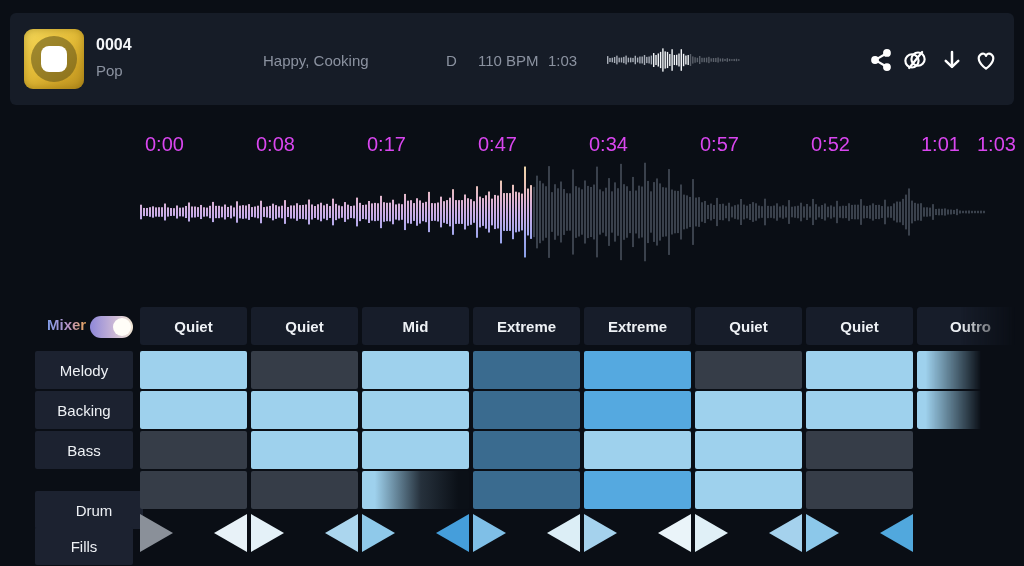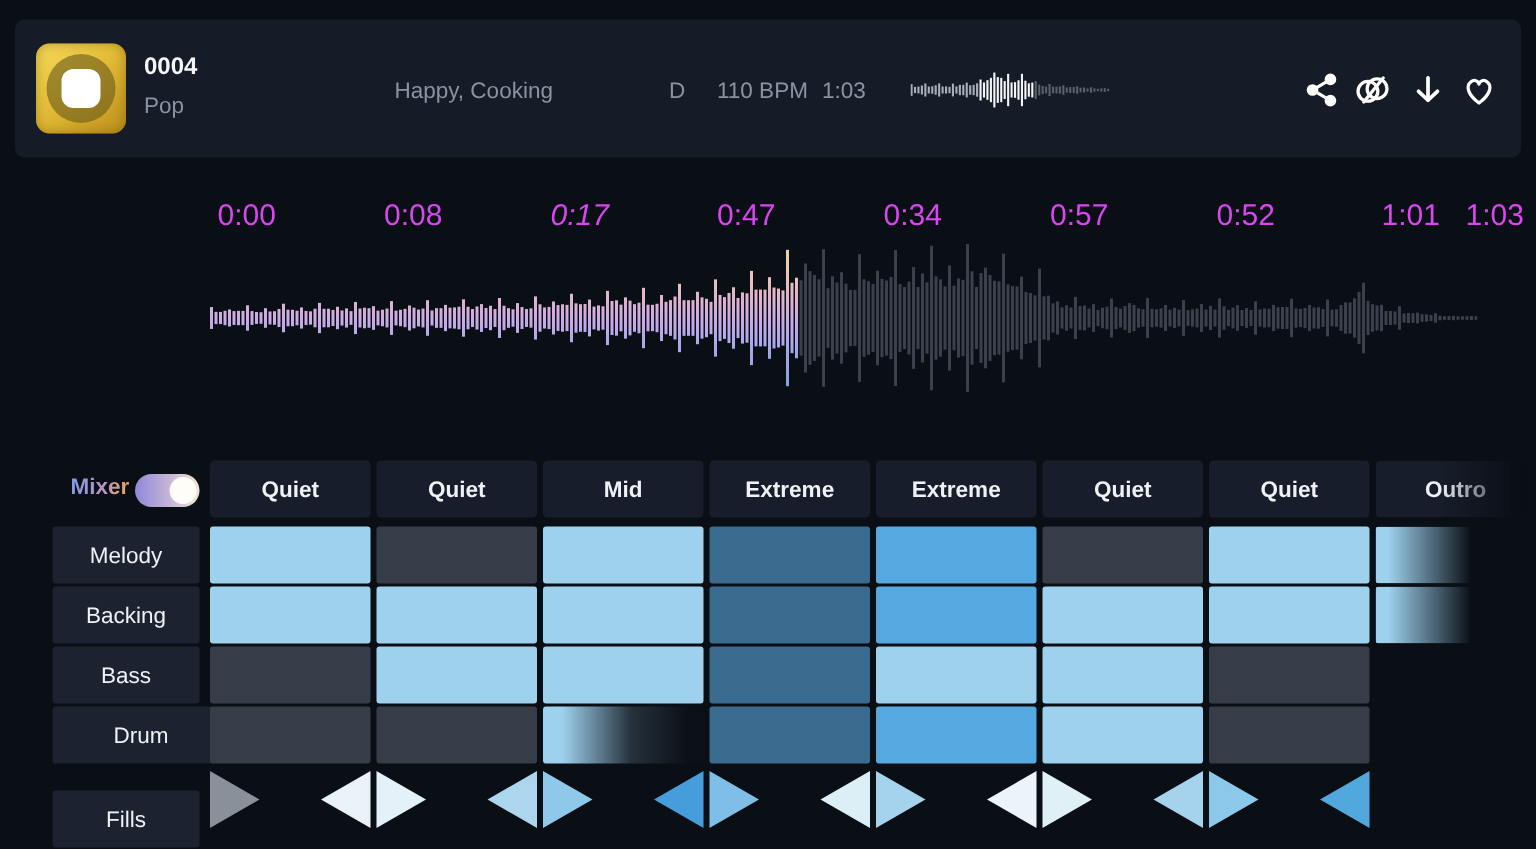--- a/index.html
+++ b/index.html
@@ -155,21 +155,21 @@
   <div class="abs icon-btn" style="left:963px;">
     <svg width="26" height="26" viewBox="0 0 24 24">
       <path d="M12 20 C 5 14.8, 3.8 9.6, 6.9 7.1 C 9.2 5.2, 11.4 6.4, 12 8.3 C 12.6 6.4, 14.8 5.2, 17.1 7.1 C 20.2 9.6, 19 14.8, 12 20 Z" stroke="#fff" stroke-width="2" fill="none" stroke-linejoin="round"></path>
     </svg>
   </div>
 </div>
 
 <div id="timeline">
     <div class="abs tl" style="left: 145px;">0:00</div>
     <div class="abs tl" style="left: 256px;">0:08</div>
-    <div class="abs tl" style="left: 367px; font-style: italic;">0:17</div>
+    <div class="abs tl" style="left: 367px;">0:17</div>
     <div class="abs tl" style="left: 478px;">0:47</div>
     <div class="abs tl" style="left: 589px;">0:34</div>
     <div class="abs tl" style="left: 700px;">0:57</div>
     <div class="abs tl" style="left: 811px;">0:52</div>
     <div class="abs tl" style="left: 921px;">1:01</div>
     <div class="abs tl" style="left: 977px;">1:03</div>
   </div>
 
 <svg class="abs" id="main-wave" style="left:140px;top:157px;" width="845" height="110" viewBox="0 0 845 110">
   <defs>
@@ -501,21 +501,21 @@
     <div class="abs cell" style="left: 806px; top: 391px; background: rgb(158, 209, 237);"></div>
     <div class="abs cell fade-cell" style="left: 917px; top: 391px; background: rgb(158, 209, 237);"></div>
     <div class="abs row-label" style="top: 431px;">Bass</div>
     <div class="abs cell" style="left: 140px; top: 431px; background: rgb(54, 61, 72);"></div>
     <div class="abs cell" style="left: 251px; top: 431px; background: rgb(158, 209, 237);"></div>
     <div class="abs cell" style="left: 362px; top: 431px; background: rgb(158, 209, 237);"></div>
     <div class="abs cell" style="left: 473px; top: 431px; background: rgb(58, 107, 143);"></div>
     <div class="abs cell" style="left: 584px; top: 431px; background: rgb(158, 209, 237);"></div>
     <div class="abs cell" style="left: 695px; top: 431px; background: rgb(158, 209, 237);"></div>
     <div class="abs cell" style="left: 806px; top: 431px; background: rgb(54, 61, 72);"></div>
-    <div class="abs row-label" style="top: 471px; padding-left: 10px;">Drum</div>
+    <div class="abs row-label" style="top: 491px; padding-left: 10px;">Drum</div>
     <div class="abs cell" style="left: 140px; top: 471px; background: rgb(54, 61, 72);"></div>
     <div class="abs cell" style="left: 251px; top: 471px; background: rgb(54, 61, 72);"></div>
     <div class="abs cell" style="left: 362px; top: 471px; background: linear-gradient(90deg, rgb(158, 209, 237) 0%, rgb(158, 209, 237) 12%, rgb(38, 49, 60) 55%, rgb(11, 16, 23) 90%);"></div>
     <div class="abs cell" style="left: 473px; top: 471px; background: rgb(58, 107, 143);"></div>
     <div class="abs cell" style="left: 584px; top: 471px; background: rgb(85, 169, 224);"></div>
     <div class="abs cell" style="left: 695px; top: 471px; background: rgb(158, 209, 237);"></div>
     <div class="abs cell" style="left: 806px; top: 471px; background: rgb(54, 61, 72);"></div>
   </div>
 <div id="fills">
     <div class="abs row-label" style="top: 511px; margin-top: 16px;">Fills</div>

